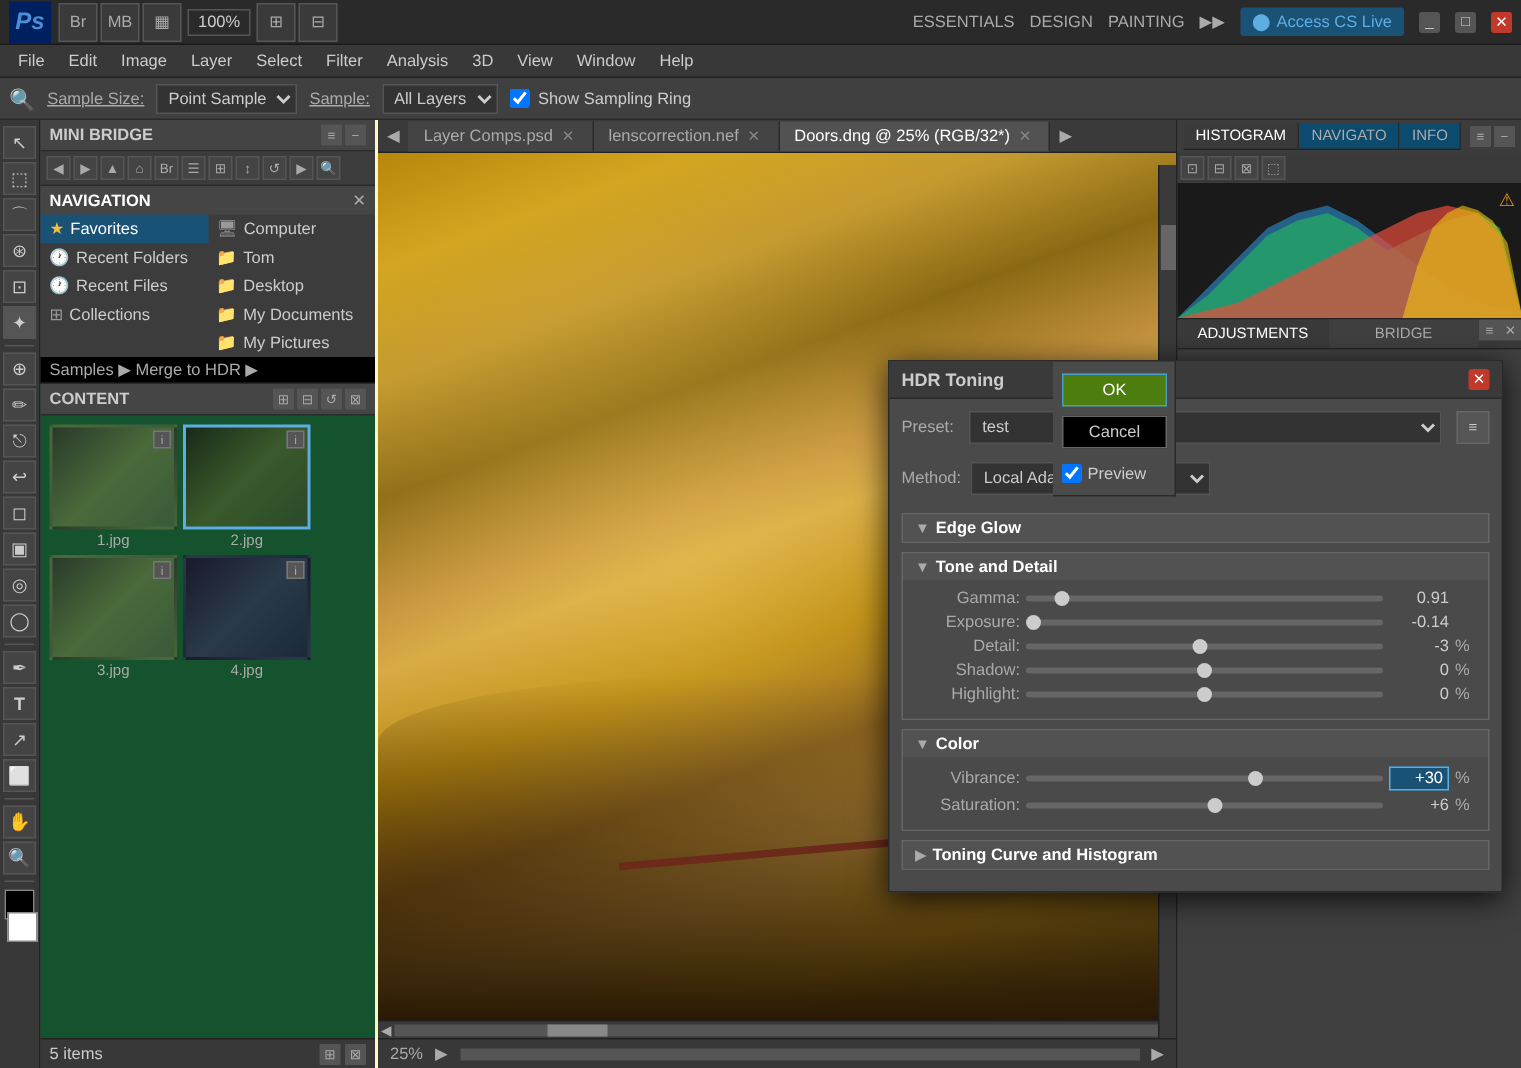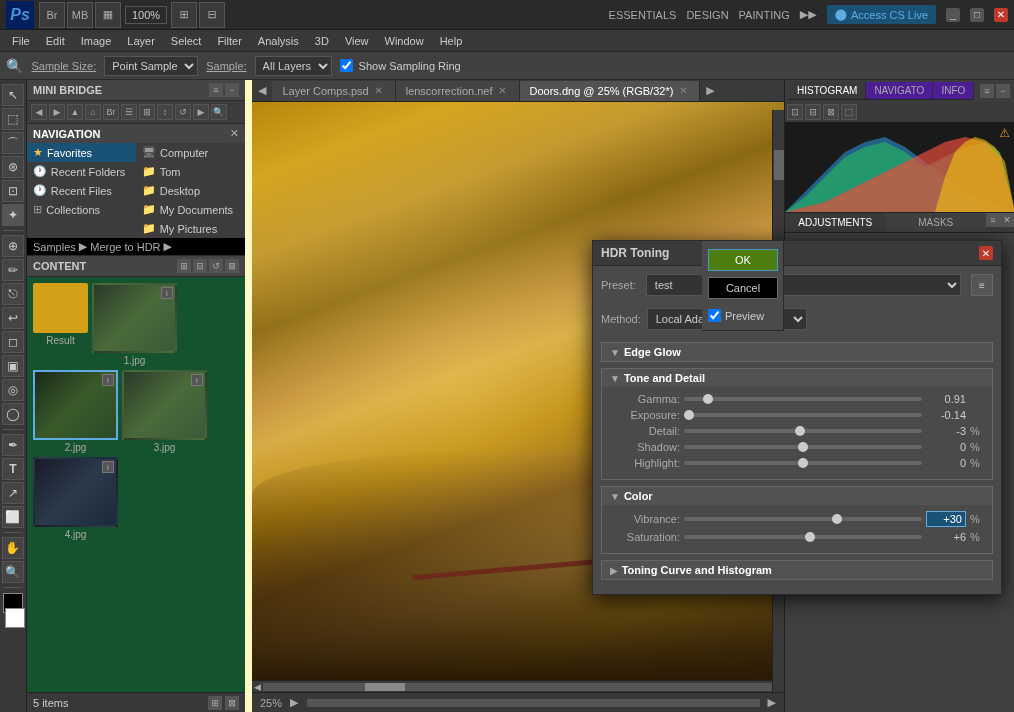--- a/index.html
+++ b/index.html
@@ -29,21 +29,21 @@
 
     
     #main-layout { display: flex; width: 100%; height: calc(712px - 80px); }
 
     
     #tool-panel { width: 27px; background: #383838; border-right: 1px solid #222; display: flex; flex-direction: column; align-items: center; padding: 4px 0; gap: 2px; flex-shrink: 0; }
     .tool-btn { width: 22px; height: 22px; background: #444; border: 1px solid #555; display: flex; align-items: center; justify-content: center; color: #ccc; font-size: 12px; cursor: pointer; }
     .tool-divider { width: 20px; height: 1px; background: #555; margin: 2px 0; }
 
     
-    #mini-bridge { width: 225px; background: #3a3a3a; border-right: 7px solid #fef9c3; display: flex; flex-direction: column; flex-shrink: 0; }
+    #mini-bridge { width: 225px; background: #3a3a3a; border-right: 2px solid #fef9c3; display: flex; flex-direction: column; flex-shrink: 0; }
     #mini-bridge-header { background: #444; padding: 3px 6px; display: flex; align-items: center; justify-content: space-between; border-bottom: 1px solid #2a2a2a; }
     #mini-bridge-title { color: #ccc; font-size: 11px; font-weight: bold; }
     .panel-controls { display: flex; gap: 2px; }
     .panel-btn { width: 14px; height: 14px; background: #555; border: none; color: #aaa; font-size: 9px; cursor: pointer; display: flex; align-items: center; justify-content: center; }
 
     #bridge-nav { display: flex; align-items: center; padding: 3px 4px; gap: 2px; background: #3c3c3c; border-bottom: 1px solid #2a2a2a; }
     .nav-btn { width: 16px; height: 16px; background: #444; border: 1px solid #555; color: #aaa; font-size: 9px; cursor: pointer; display: flex; align-items: center; justify-content: center; }
 
     
     #nav-section { background: #3c3c3c; }
@@ -81,21 +81,21 @@
     .tab-close { width: 12px; height: 12px; display: flex; align-items: center; justify-content: center; color: #888; font-size: 10px; cursor: pointer; }
     .tab-arrow { padding: 4px 6px; color: #aaa; cursor: pointer; }
 
     
     #canvas-img { width: 100%; height: 100%; background: linear-gradient(135deg, #8B6914 0%, #C4933F 20%, #D4A843 40%, #8B5E1A 60%, #C49A3C 80%, #6B4F1A 100%); }
 
     
     #right-panel { width: 230px; background: #3a3a3a; border-left: 1px solid #222; display: flex; flex-direction: column; flex-shrink: 0; }
     #histogram-section { background: #3a3a3a; border-bottom: 1px solid #222; }
     #histogram-tabs { display: flex; border-bottom: 1px solid #222; }
-    .hist-tab { padding: 3px 8px; font-size: 10px; color: #aaa; cursor: pointer; border-right: 1px solid #2a2a2a; background: #4c1d95; }
+    .hist-tab { padding: 3px 8px; font-size: 10px; color: #aaa; cursor: pointer; border-right: 1px solid #2a2a2a; background: #0c4a6e; }
     .hist-tab.active { background: #3a3a3a; color: #fff; }
     #histogram-chart { width: 100%; height: 90px; background: #1a1a1a; position: relative; overflow: hidden; }
     .hist-warning { position: absolute; top: 4px; right: 4px; color: #f39c12; font-size: 12px; }
     .hist-controls { display: flex; align-items: center; padding: 2px; gap: 2px; }
     .hist-ctrl-btn { width: 16px; height: 16px; background: #444; border: 1px solid #555; color: #aaa; font-size: 9px; cursor: pointer; display: flex; align-items: center; justify-content: center; }
 
     #adj-mask-tabs { display: flex; border-bottom: 1px solid #222; }
     .adj-tab { flex: 1; padding: 4px; text-align: center; font-size: 10px; color: #aaa; cursor: pointer; background: #404040; }
     .adj-tab.active { background: #3a3a3a; color: #fff; }
 
@@ -325,24 +325,20 @@
         <div class="content-controls">
           <button class="panel-btn">⊞</button>
           <button class="panel-btn">⊟</button>
           <button class="panel-btn">↺</button>
           <button class="panel-btn">⊠</button>
         </div>
       </div>
 
       <div id="thumbnail-grid">
 
-        <div class="thumb-item">
-          <div class="folder-thumb"></div>
-          <span class="thumb-label">Result</span>
-        </div>
 
         <div class="thumb-item">
           <div class="thumb-img" style="background:linear-gradient(135deg,#2a3a2a 0%,#4a6a3a 50%,#3a5a3a 100%);">
             <div class="thumb-badge">i</div>
           </div>
           <span class="thumb-label">1.jpg</span>
         </div>
 
         <div class="thumb-item">
           <div class="thumb-img selected" style="background:linear-gradient(135deg,#1a2a1a 0%,#3a5a2a 50%,#2a4a2a 100%);">
@@ -455,21 +451,21 @@
 
           <path d="M0,90 L20,85 L40,80 L60,70 L80,60 L100,50 L120,40 L140,30 L160,20 L180,15 L200,20 L215,35 L230,90 Z" class="hist-red"></path>
 
           <path d="M150,90 L160,55 L170,30 L180,20 L190,15 L200,18 L210,25 L220,40 L230,90 Z" class="hist-yellow"></path>
         </svg>
       </div>
     </div>
 
     <div id="adj-mask-tabs">
       <span class="adj-tab active">ADJUSTMENTS</span>
-      <span class="adj-tab">MASKS</span>
+      <span class="adj-tab">BRIDGE</span>
       <button class="panel-btn" style="margin-left:auto;">≡</button>
       <button class="panel-btn">✕</button>
     </div>
 
     <div style="flex:1;background:#404040;"></div>
   </div>
 
 </div>
 
 <div id="hdr-dialog">

